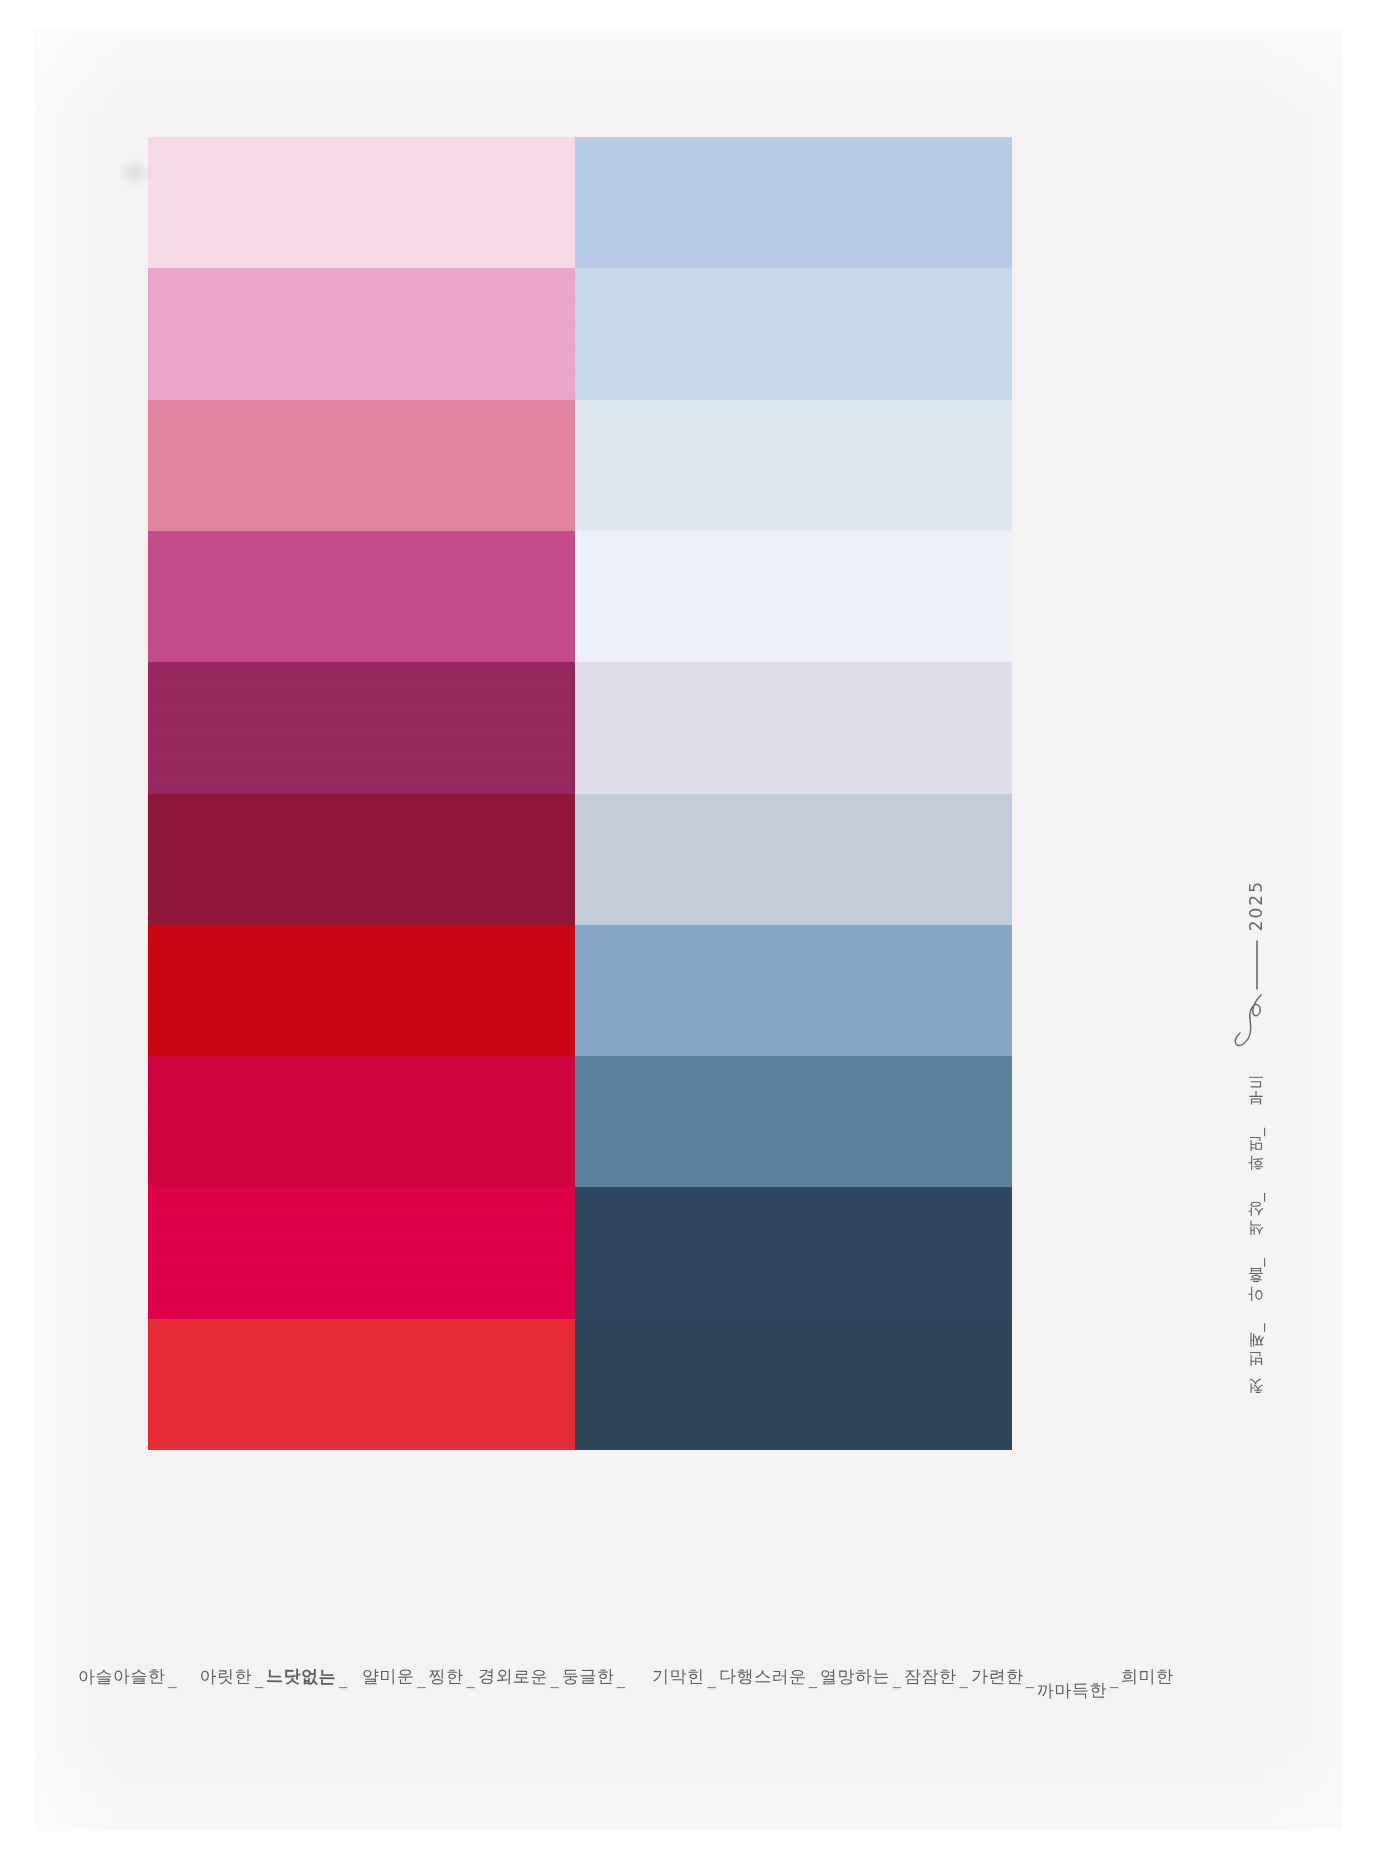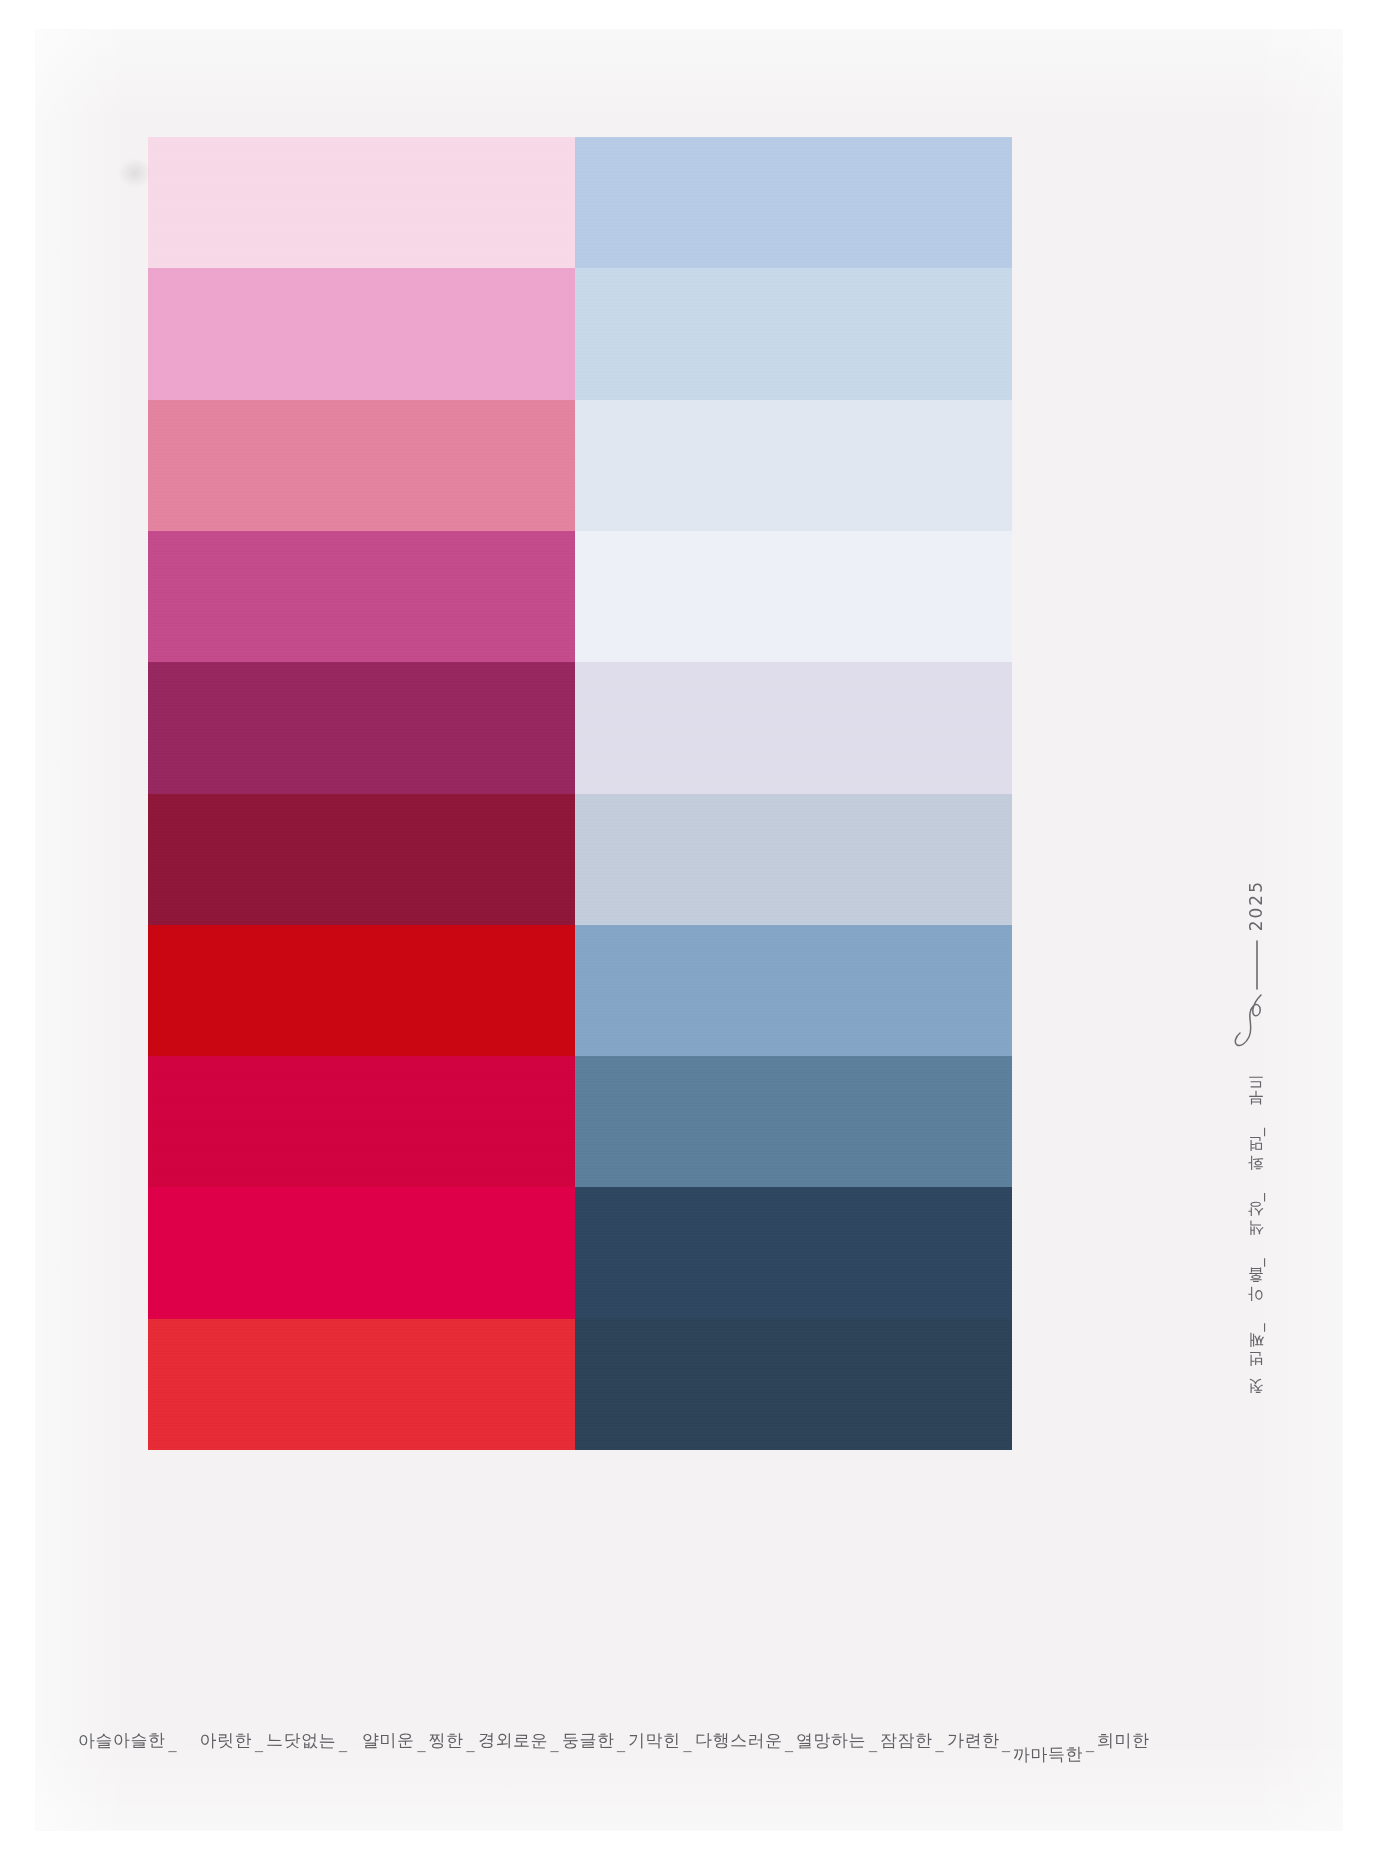--- a/index.html
+++ b/index.html
@@ -69,21 +69,21 @@
       rgba(0,0,0,0.022) 3px
     );
     mix-blend-mode: soft-light;
     pointer-events: none;
   }
 
   
   #caption-row {
     position: absolute;
     left: 78px;
-    top: 1718px;
+    top: 1654px;
     width: 1010px;
     height: 44px;
     display: flex;
     align-items: center;
     justify-content: space-between;
     z-index: 4;
   }
   .caption-word {
     font-family: "DejaVu Sans", sans-serif;
     font-size: 17px;
@@ -184,31 +184,31 @@
       <div class="swatch" style="background: rgb(46, 70, 96);"></div>
       <div class="swatch" style="background: rgb(230, 43, 54);"></div>
       <div class="swatch" style="background: rgb(44, 67, 88);"></div>
     </div>
 
   <div id="caption-row">
       <span class="caption-word" style="transform: rotate(-0.7deg);">아슬아슬한</span>
       <span class="caption-sep">_</span>
       <span class="caption-word" style="transform: rotate(0deg); margin-left: 20px;">아릿한</span>
       <span class="caption-sep">_</span>
-      <span class="caption-word" style="transform: rotate(0.7deg);">느닷없는</span>
+      <span class="caption-word" style="transform: rotate(0.7deg); font-weight: bold;">느닷없는</span>
       <span class="caption-sep">_</span>
       <span class="caption-word" style="transform: rotate(-0.7deg); margin-left: 12px;">얄미운</span>
       <span class="caption-sep">_</span>
       <span class="caption-word" style="transform: rotate(0deg);">찡한</span>
       <span class="caption-sep">_</span>
       <span class="caption-word" style="transform: rotate(0.7deg);">경외로운</span>
       <span class="caption-sep">_</span>
       <span class="caption-word" style="transform: rotate(-0.7deg);">둥글한</span>
       <span class="caption-sep">_</span>
-      <span class="caption-word" style="transform: rotate(0deg);">기막힌</span>
+      <span class="caption-word" style="transform: rotate(0deg); margin-left: 24px;">기막힌</span>
       <span class="caption-sep">_</span>
       <span class="caption-word" style="transform: rotate(0.7deg);">다행스러운</span>
       <span class="caption-sep">_</span>
       <span class="caption-word" style="transform: rotate(-0.7deg);">열망하는</span>
       <span class="caption-sep">_</span>
       <span class="caption-word" style="transform: rotate(0deg);">잠잠한</span>
       <span class="caption-sep">_</span>
       <span class="caption-word" style="transform: rotate(0.7deg);">가련한</span>
       <span class="caption-sep">_</span>
       <span class="caption-word" style="transform: rotate(-0.7deg); margin-top: 29px;">까마득한</span>

